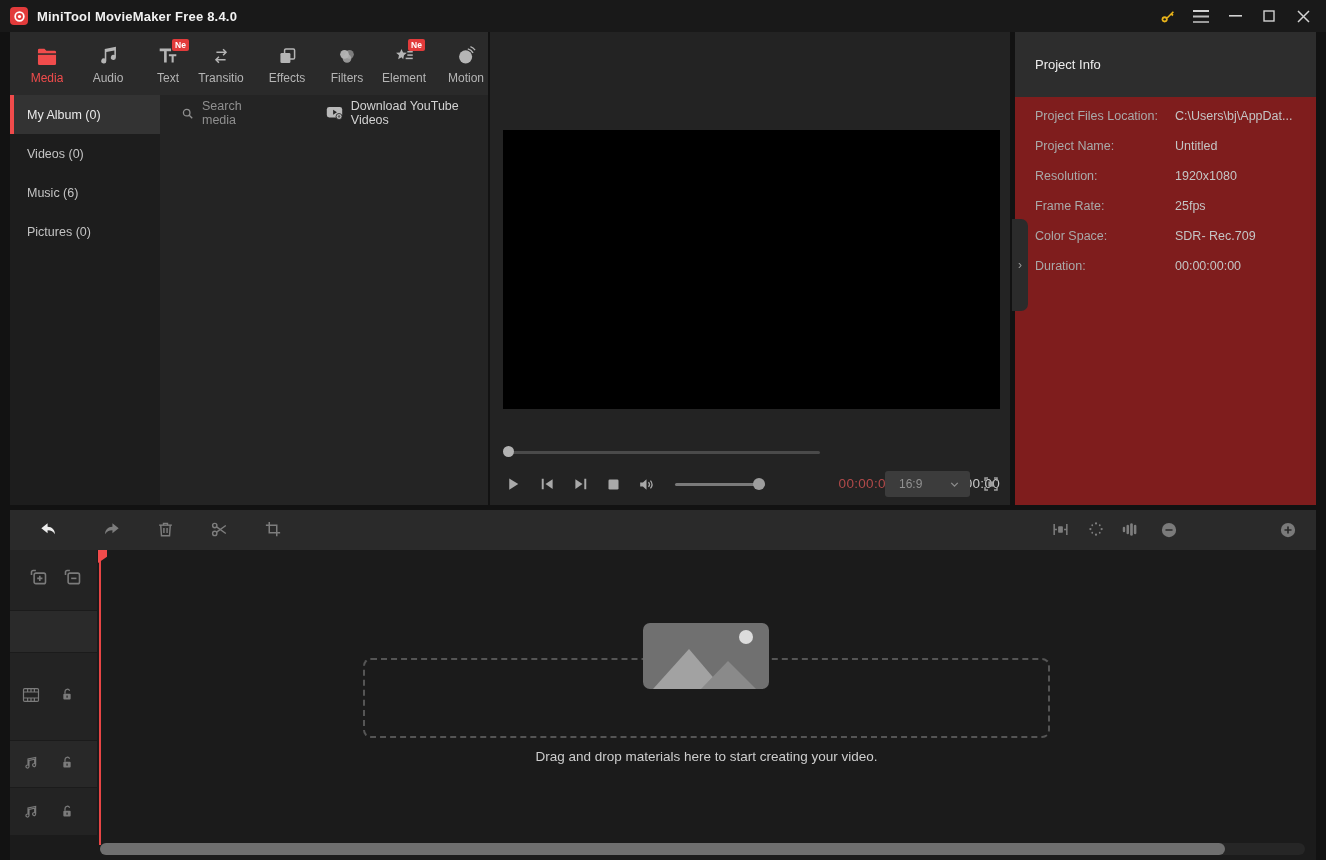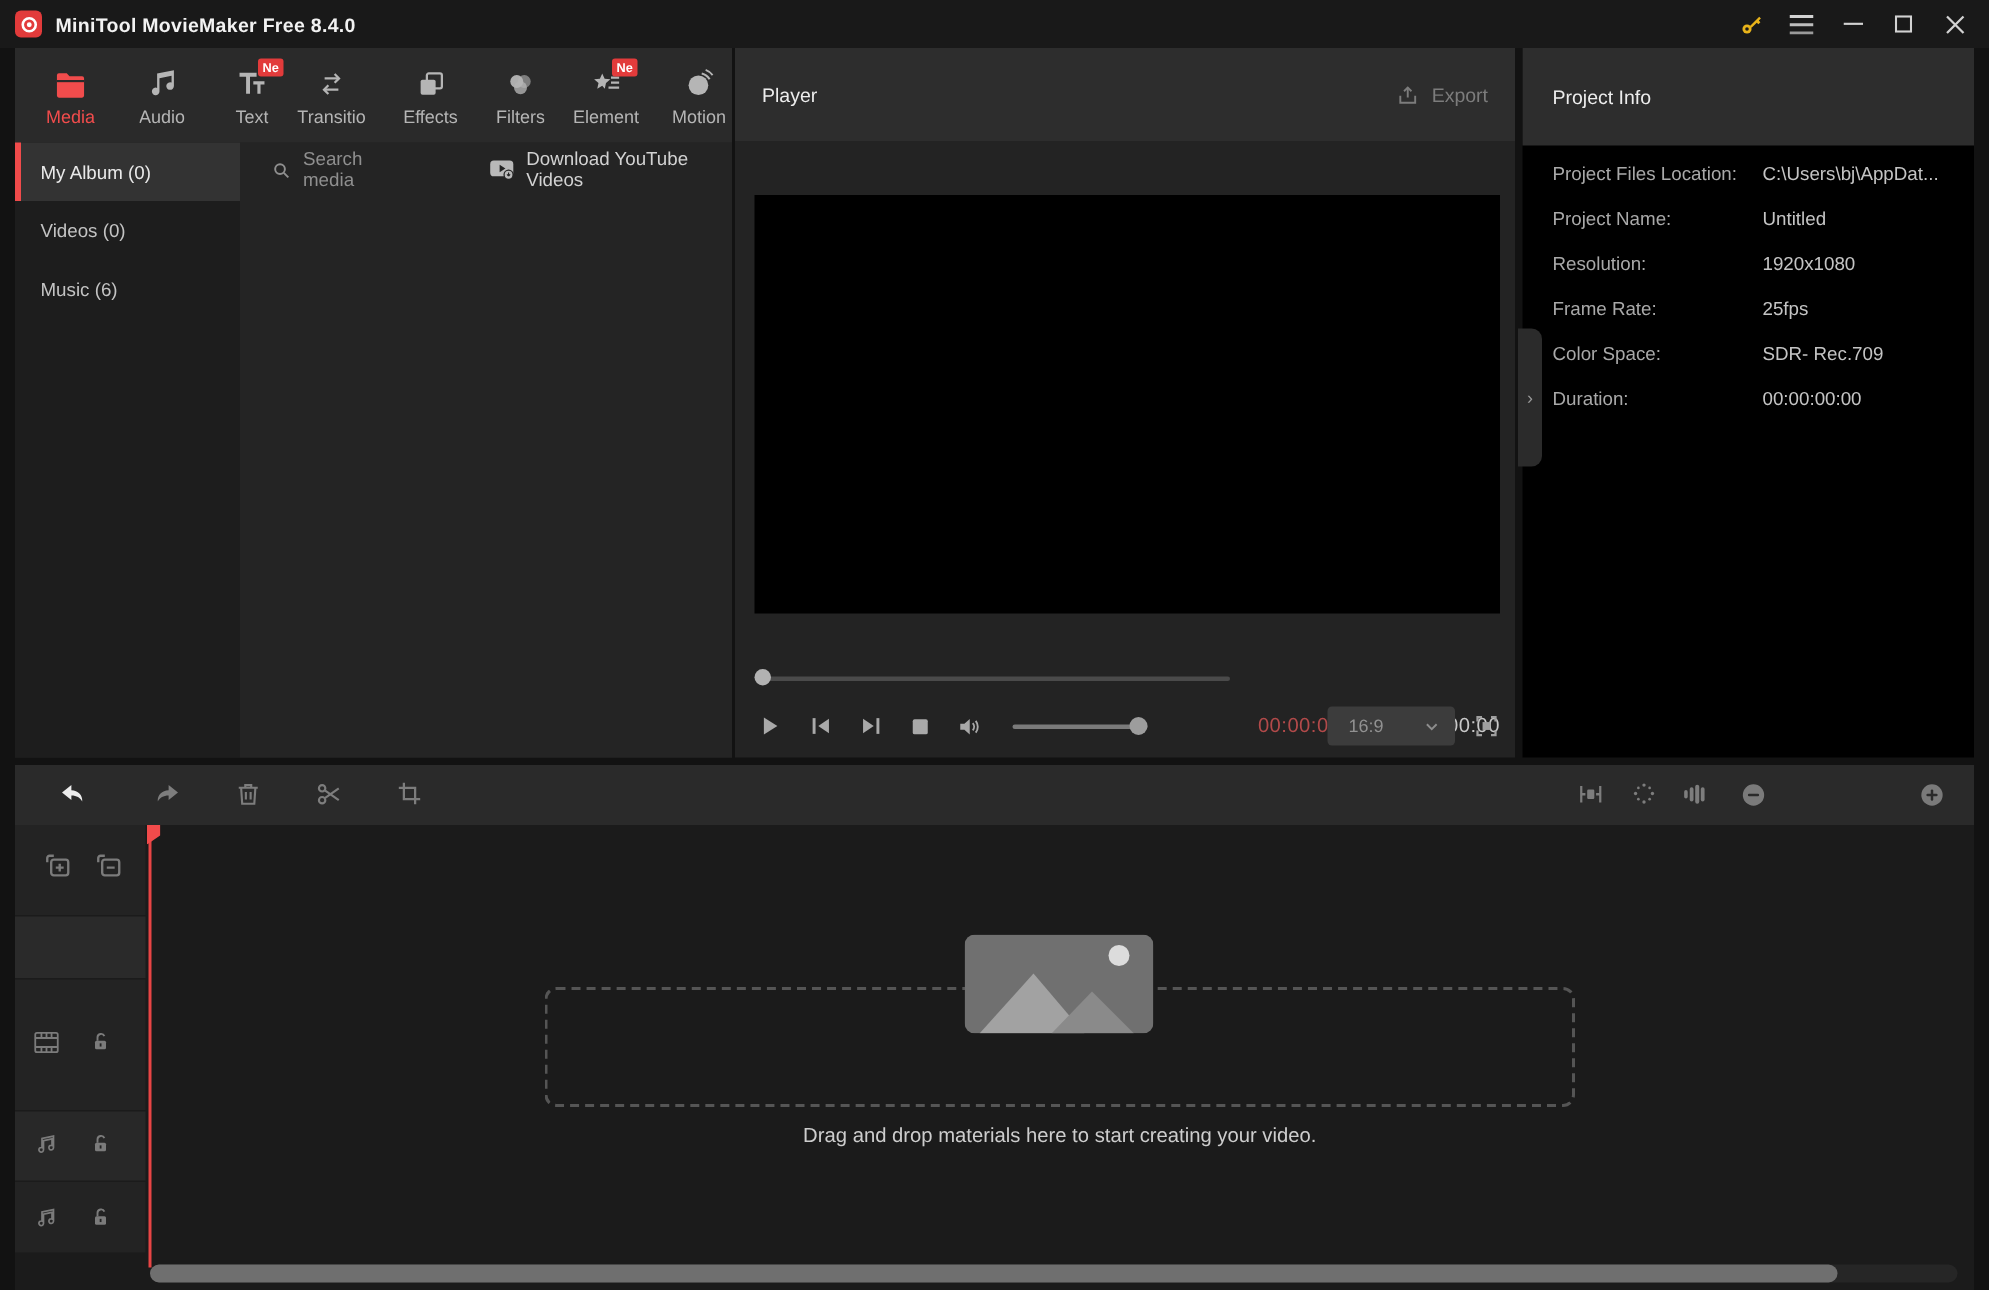--- a/index.html
+++ b/index.html
@@ -10,21 +10,21 @@
   
   .titlebar{position:absolute;left:0;top:0;width:100%;height:32px;background:#191919;display:flex;align-items:center;}
   .logo{width:18px;height:18px;margin-left:10px;border-radius:4px;background:#e23b3b;display:flex;align-items:center;justify-content:center;}
   .app-title{margin-left:9px;font-size:13px;font-weight:bold;color:#f2f2f2;letter-spacing:.2px;}
   .win-controls{margin-left:auto;display:flex;align-items:center;padding-right:6px;}
   .win-btn{width:34px;height:32px;display:flex;align-items:center;justify-content:center;color:#d2d2d2;}
 
   
   .media-panel{position:absolute;left:10px;top:32px;width:478px;height:473px;background:#242424;}
   .player-panel{position:absolute;left:490px;top:32px;width:520px;height:473px;background:#232323;}
-  .info-panel{position:absolute;left:1015px;top:32px;width:301px;height:473px;background:#000000;}
+  .info-panel{position:absolute;left:1015px;top:32px;width:301px;height:473px;background:#7f1d1d;}
 
   
   .tabbar{position:absolute;left:0;top:0;width:100%;height:63px;background:#2a2a2a;}
   .tab{position:absolute;top:0;width:60px;height:63px;display:flex;flex-direction:column;align-items:center;justify-content:center;gap:5px;color:#b5b5b5;cursor:default;}
   .tab .ticon{position:relative;height:24px;display:flex;align-items:flex-end;}
   .tab .tlabel{font-size:12px;white-space:nowrap;max-width:62px;overflow:hidden;}
   .tab.active{color:#f14c4c;}
   .badge{position:absolute;top:-3px;left:15px;background:#e23b3b;color:#fff;font-size:8.5px;font-weight:bold;padding:1.5px 3px;border-radius:2px;line-height:1;}
 
   
@@ -219,20 +219,23 @@
     <div class="sidebar">
       <div class="side-item active">
           <span>My Album (0)</span>
         </div>
       <div class="side-item">
           <span>Videos (0)</span>
         </div>
       <div class="side-item">
           <span>Music (6)</span>
         </div>
+      <div class="side-item">
+          <span>Pictures (0)</span>
+        </div>
     </div>
 
     <div class="lib-content">
       <div class="search-row">
         <span style="margin-left:21px;color:#8f8f8f">
             <svg width="13" height="13" viewBox="0 0 24 24" fill="none" stroke="currentColor" stroke-width="2.4">
               <circle cx="10.5" cy="10.5" r="6"></circle>
               <path d="m15.2 15.2 5.5 5.5"></path>
             </svg>
           </span>
@@ -244,33 +247,20 @@
               <circle cx="18.5" cy="15" r="4.3" fill="currentColor" stroke="#242424" stroke-width="1.2"></circle>
               <path d="M18.5 12.8v3.4m0 0-1.5-1.5m1.5 1.5 1.5-1.5" stroke="#242424" stroke-width="1.1" fill="none"></path>
             </svg>
           </span>
         <span class="ylabel">Download YouTube Videos</span>
       </div>
     </div>
   </div>
 
   <div class="player-panel">
-    <div class="panel-header">
-      <span class="panel-title">Player</span>
-      <span class="export">
-        <span>
-            <svg width="17" height="17" viewBox="0 0 24 24" fill="none" stroke="currentColor" stroke-width="1.8">
-              <path d="M12 14V4.8"></path>
-              <path d="M8.5 8.2 12 4.8l3.5 3.4"></path>
-              <path d="M5 12.5V19h14v-6.5"></path>
-            </svg>
-          </span>
-        <span>Export</span>
-      </span>
-    </div>
     <div class="video-area"></div>
 
     <div class="seek-track"></div>
     <div class="seek-handle"></div>
     <div class="time-display"><span class="time-cur">00:00:00:00</span><span class="time-sep"> / </span><span class="time-total">00:00:00:00</span></div>
 
     <span class="pbtn" style="left:14px">
         <svg width="18" height="18" viewBox="0 0 24 24" fill="currentColor">
           <path d="M7 4.5 19 12 7 19.5z"></path>
         </svg>

